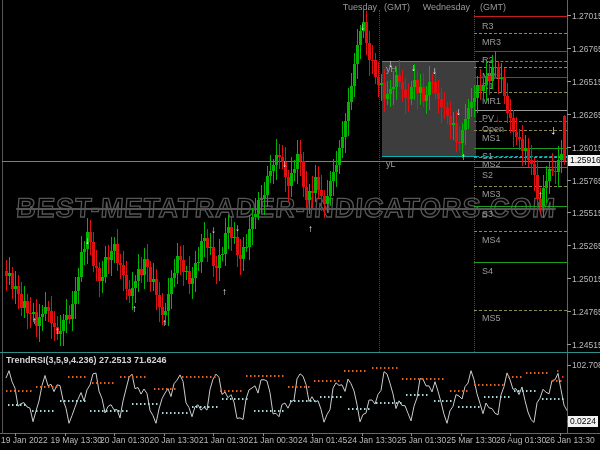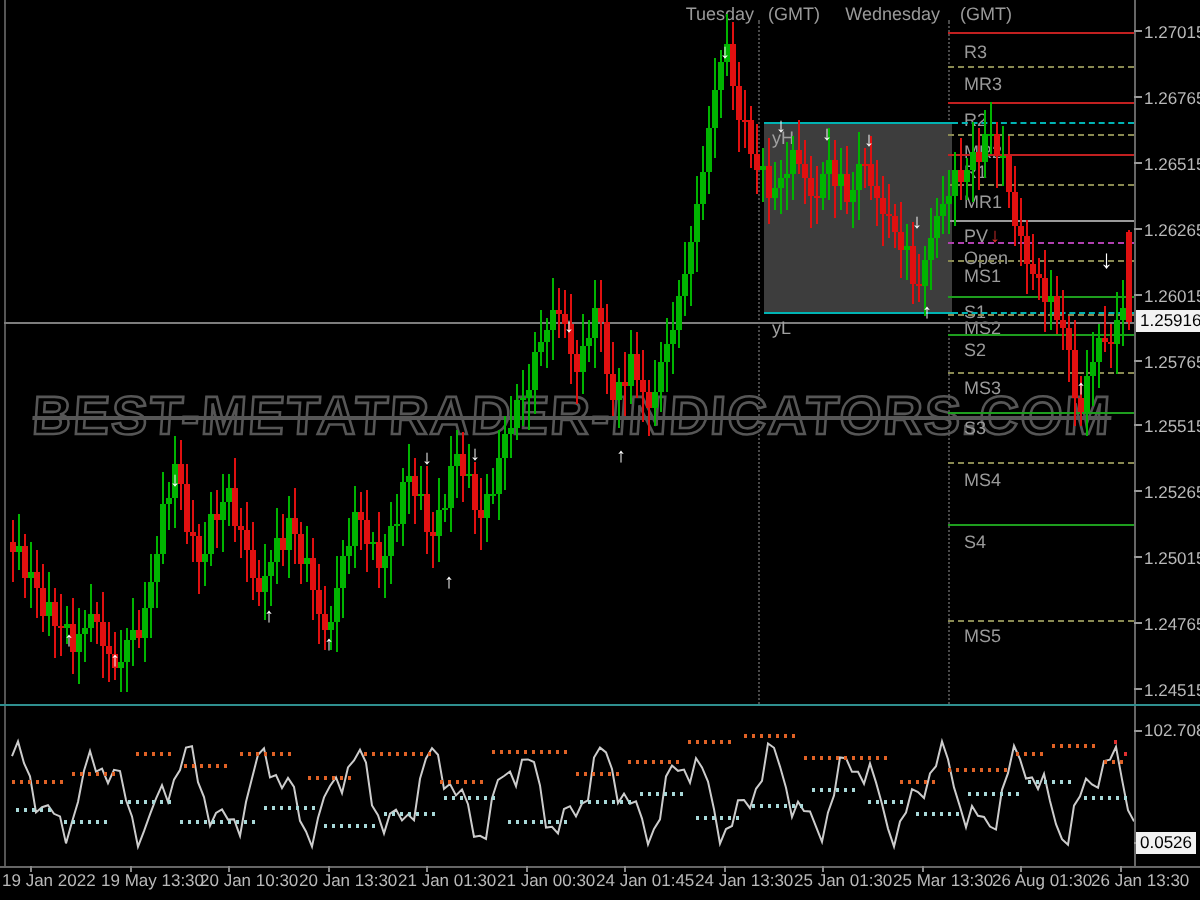--- a/index.html
+++ b/index.html
@@ -505,20 +505,21 @@
       <div style="left: 4px; top: 340px; color: rgb(185, 185, 185); font-size: 8.5px; white-space: nowrap; position: absolute;">1.24515</div>
     </div>
   <div class="cur-box" style="left: 568px; top: 155px;" id="cur-price-box">1.25916</div>
 
   <div id="v-border"></div>
   <div id="l-border"></div>
   <div id="ind-sep"></div>
   <div id="axis-line"></div>
 
   <div id="indicator">
+    <div id="ind-title">TrendRSI(3,5,9,4.236) 27.2513 71.6246</div>
     <svg id="rsi-svg" width="565" height="80" style="position:absolute;left:0;top:0;">
         <polyline points="4,25.1 7,17.7 10,28.6 13,35.2 16,53.2 19,50.6 22,49.6 25,53.9 28,55.2 31,68.7 34,58.0 37,48.0 40,32.4 43,22.5 46,32.8 49,31.3 52,38.6 55,31.9 58,32.5 61,47.0 64,55.2 67,70.3 70,62.6 73,54.2 76,46.3 79,39.6 82,48.0 85,36.8 88,32.0 91,20.8 94,20.1 97,38.1 100,45.5 103,59.9 106,53.5 109,51.7 112,56.8 115,56.6 118,64.9 121,48.0 124,36.1 127,24.4 130,21.2 133,35.7 136,34.5 139,41.1 142,36.0 145,40.5 148,57.4 151,62.7 154,70.3 157,56.0 160,45.7 163,40.0 166,35.7 169,43.5 172,30.7 175,27.2 178,21.9 181,28.3 184,49.7 187,54.6 190,63.7 193,53.8 196,51.8 199,57.2 202,54.3 205,57.1 208,36.4 211,26.2 214,21.1 217,24.4 220,41.4 223,39.0 226,44.7 229,41.7 232,49.1 235,65.4 238,64.9 241,66.5 244,46.1 247,36.9 250,35.0 253,32.8 256,40.1 259,26.9 262,26.7 265,28.0 268,39.7 271,60.8 274,60.4 277,63.7 280,51.5 283,50.1 286,55.2 289,48.8 292,47.2 295,25.8 298,20.8 301,23.2 304,31.5 307,48.5 310,43.8 313,48.9 316,47.7 319,56.3 322,69.2 325,61.5 328,56.7 331,35.2 334,29.8 337,32.4 340,31.8 343,38.4 346,26.1 349,30.7 352,37.8 355,51.6 358,68.8 361,61.5 364,60.0 367,47.1 370,47.0 373,51.1 376,41.4 379,37.4 382,18.7 385,20.9 388,30.3 391,40.9 394,55.5 397,47.8 400,52.5 403,52.7 406,60.3 409,67.9 412,53.2 415,44.8 418,25.7 421,26.1 424,32.9 427,32.9 430,38.9 433,28.7 436,38.2 439,49.0 442,61.3 445,70.3 448,57.7 451,53.3 454,41.6 457,43.0 460,46.0 463,33.7 466,30.1 469,17.7 472,26.6 475,40.7 478,50.4 481,60.7 484,50.0 487,54.9 490,55.5 493,60.3 496,61.8 499,41.9 502,33.6 505,19.9 508,26.6 511,36.3 514,35.7 517,41.5 520,34.0 523,47.5 526,59.1 529,66.6 532,69.4 535,49.8 538,45.2 541,36.3 544,39.2 547,40.9 550,27.5 553,26.8 556,20.4 559,36.7 562,52.1 565,57.7" fill="none" stroke="#cccccc" stroke-width="1"></polyline>
         <line x1="4" x2="30" y1="38" y2="38" stroke="#e06226" stroke-width="2" stroke-dasharray="1.5 2.5"></line>
         <line x1="34" x2="58" y1="34" y2="34" stroke="#e06226" stroke-width="2" stroke-dasharray="1.5 2.5"></line>
         <line x1="66" x2="86" y1="24" y2="24" stroke="#e06226" stroke-width="2" stroke-dasharray="1.5 2.5"></line>
         <line x1="90" x2="114" y1="30" y2="30" stroke="#e06226" stroke-width="2" stroke-dasharray="1.5 2.5"></line>
         <line x1="118" x2="146" y1="24" y2="24" stroke="#e06226" stroke-width="2" stroke-dasharray="1.5 2.5"></line>
         <line x1="152" x2="176" y1="36" y2="36" stroke="#e06226" stroke-width="2" stroke-dasharray="1.5 2.5"></line>
         <line x1="180" x2="214" y1="24" y2="24" stroke="#e06226" stroke-width="2" stroke-dasharray="1.5 2.5"></line>
         <line x1="218" x2="240" y1="38" y2="38" stroke="#e06226" stroke-width="2" stroke-dasharray="1.5 2.5"></line>
@@ -550,26 +551,26 @@
         <line x1="432" x2="452" y1="48" y2="48" stroke="#a8d8d8" stroke-width="2" stroke-dasharray="1.5 2.5"></line>
         <line x1="456" x2="478" y1="54" y2="54" stroke="#a8d8d8" stroke-width="2" stroke-dasharray="1.5 2.5"></line>
         <line x1="482" x2="508" y1="44" y2="44" stroke="#a8d8d8" stroke-width="2" stroke-dasharray="1.5 2.5"></line>
         <line x1="512" x2="536" y1="38" y2="38" stroke="#a8d8d8" stroke-width="2" stroke-dasharray="1.5 2.5"></line>
         <line x1="540" x2="562" y1="46" y2="46" stroke="#a8d8d8" stroke-width="2" stroke-dasharray="1.5 2.5"></line>
         <line x1="555" x2="558" y1="18" y2="18" stroke="#e03030" stroke-width="2" stroke-dasharray="1.5 2.5"></line>
         <line x1="560" x2="563" y1="24" y2="24" stroke="#e03030" stroke-width="2" stroke-dasharray="1.5 2.5"></line>
       </svg>
   </div>
   <div class="tick-lbl" style="left:572px;top:361px;">102.7087</div>
-  <div class="cur-box" style="left:568px;top:416px;">0.0526</div>
+  <div class="cur-box" style="left:568px;top:416px;">0.0224</div>
 
   <div id="time-axis">
       <div style="left: 1px; top: 0px; color: rgb(185, 185, 185); font-size: 8.5px; white-space: nowrap; position: absolute;">19 Jan 2022</div>
       <div style="left: 50.5px; top: 0px; color: rgb(185, 185, 185); font-size: 8.5px; white-space: nowrap; position: absolute;">19 May 13:30</div>
-      <div style="left: 100px; top: 0px; color: rgb(185, 185, 185); font-size: 8.5px; white-space: nowrap; position: absolute;">20 Jan 10:30</div>
+      <div style="left: 100px; top: 0px; color: rgb(185, 185, 185); font-size: 8.5px; white-space: nowrap; position: absolute;">20 Jan 01:30</div>
       <div style="left: 149.5px; top: 0px; color: rgb(185, 185, 185); font-size: 8.5px; white-space: nowrap; position: absolute;">20 Jan 13:30</div>
       <div style="left: 199px; top: 0px; color: rgb(185, 185, 185); font-size: 8.5px; white-space: nowrap; position: absolute;">21 Jan 01:30</div>
       <div style="left: 248.5px; top: 0px; color: rgb(185, 185, 185); font-size: 8.5px; white-space: nowrap; position: absolute;">21 Jan 00:30</div>
       <div style="left: 298px; top: 0px; color: rgb(185, 185, 185); font-size: 8.5px; white-space: nowrap; position: absolute;">24 Jan 01:45</div>
       <div style="left: 347.5px; top: 0px; color: rgb(185, 185, 185); font-size: 8.5px; white-space: nowrap; position: absolute;">24 Jan 13:30</div>
       <div style="left: 397px; top: 0px; color: rgb(185, 185, 185); font-size: 8.5px; white-space: nowrap; position: absolute;">25 Jan 01:30</div>
       <div style="left: 446.5px; top: 0px; color: rgb(185, 185, 185); font-size: 8.5px; white-space: nowrap; position: absolute;">25 Mar 13:30</div>
       <div style="left: 496px; top: 0px; color: rgb(185, 185, 185); font-size: 8.5px; white-space: nowrap; position: absolute;">26 Aug 01:30</div>
       <div style="left: 545.5px; top: 0px; color: rgb(185, 185, 185); font-size: 8.5px; white-space: nowrap; position: absolute;">26 Jan 13:30</div>
     </div>

